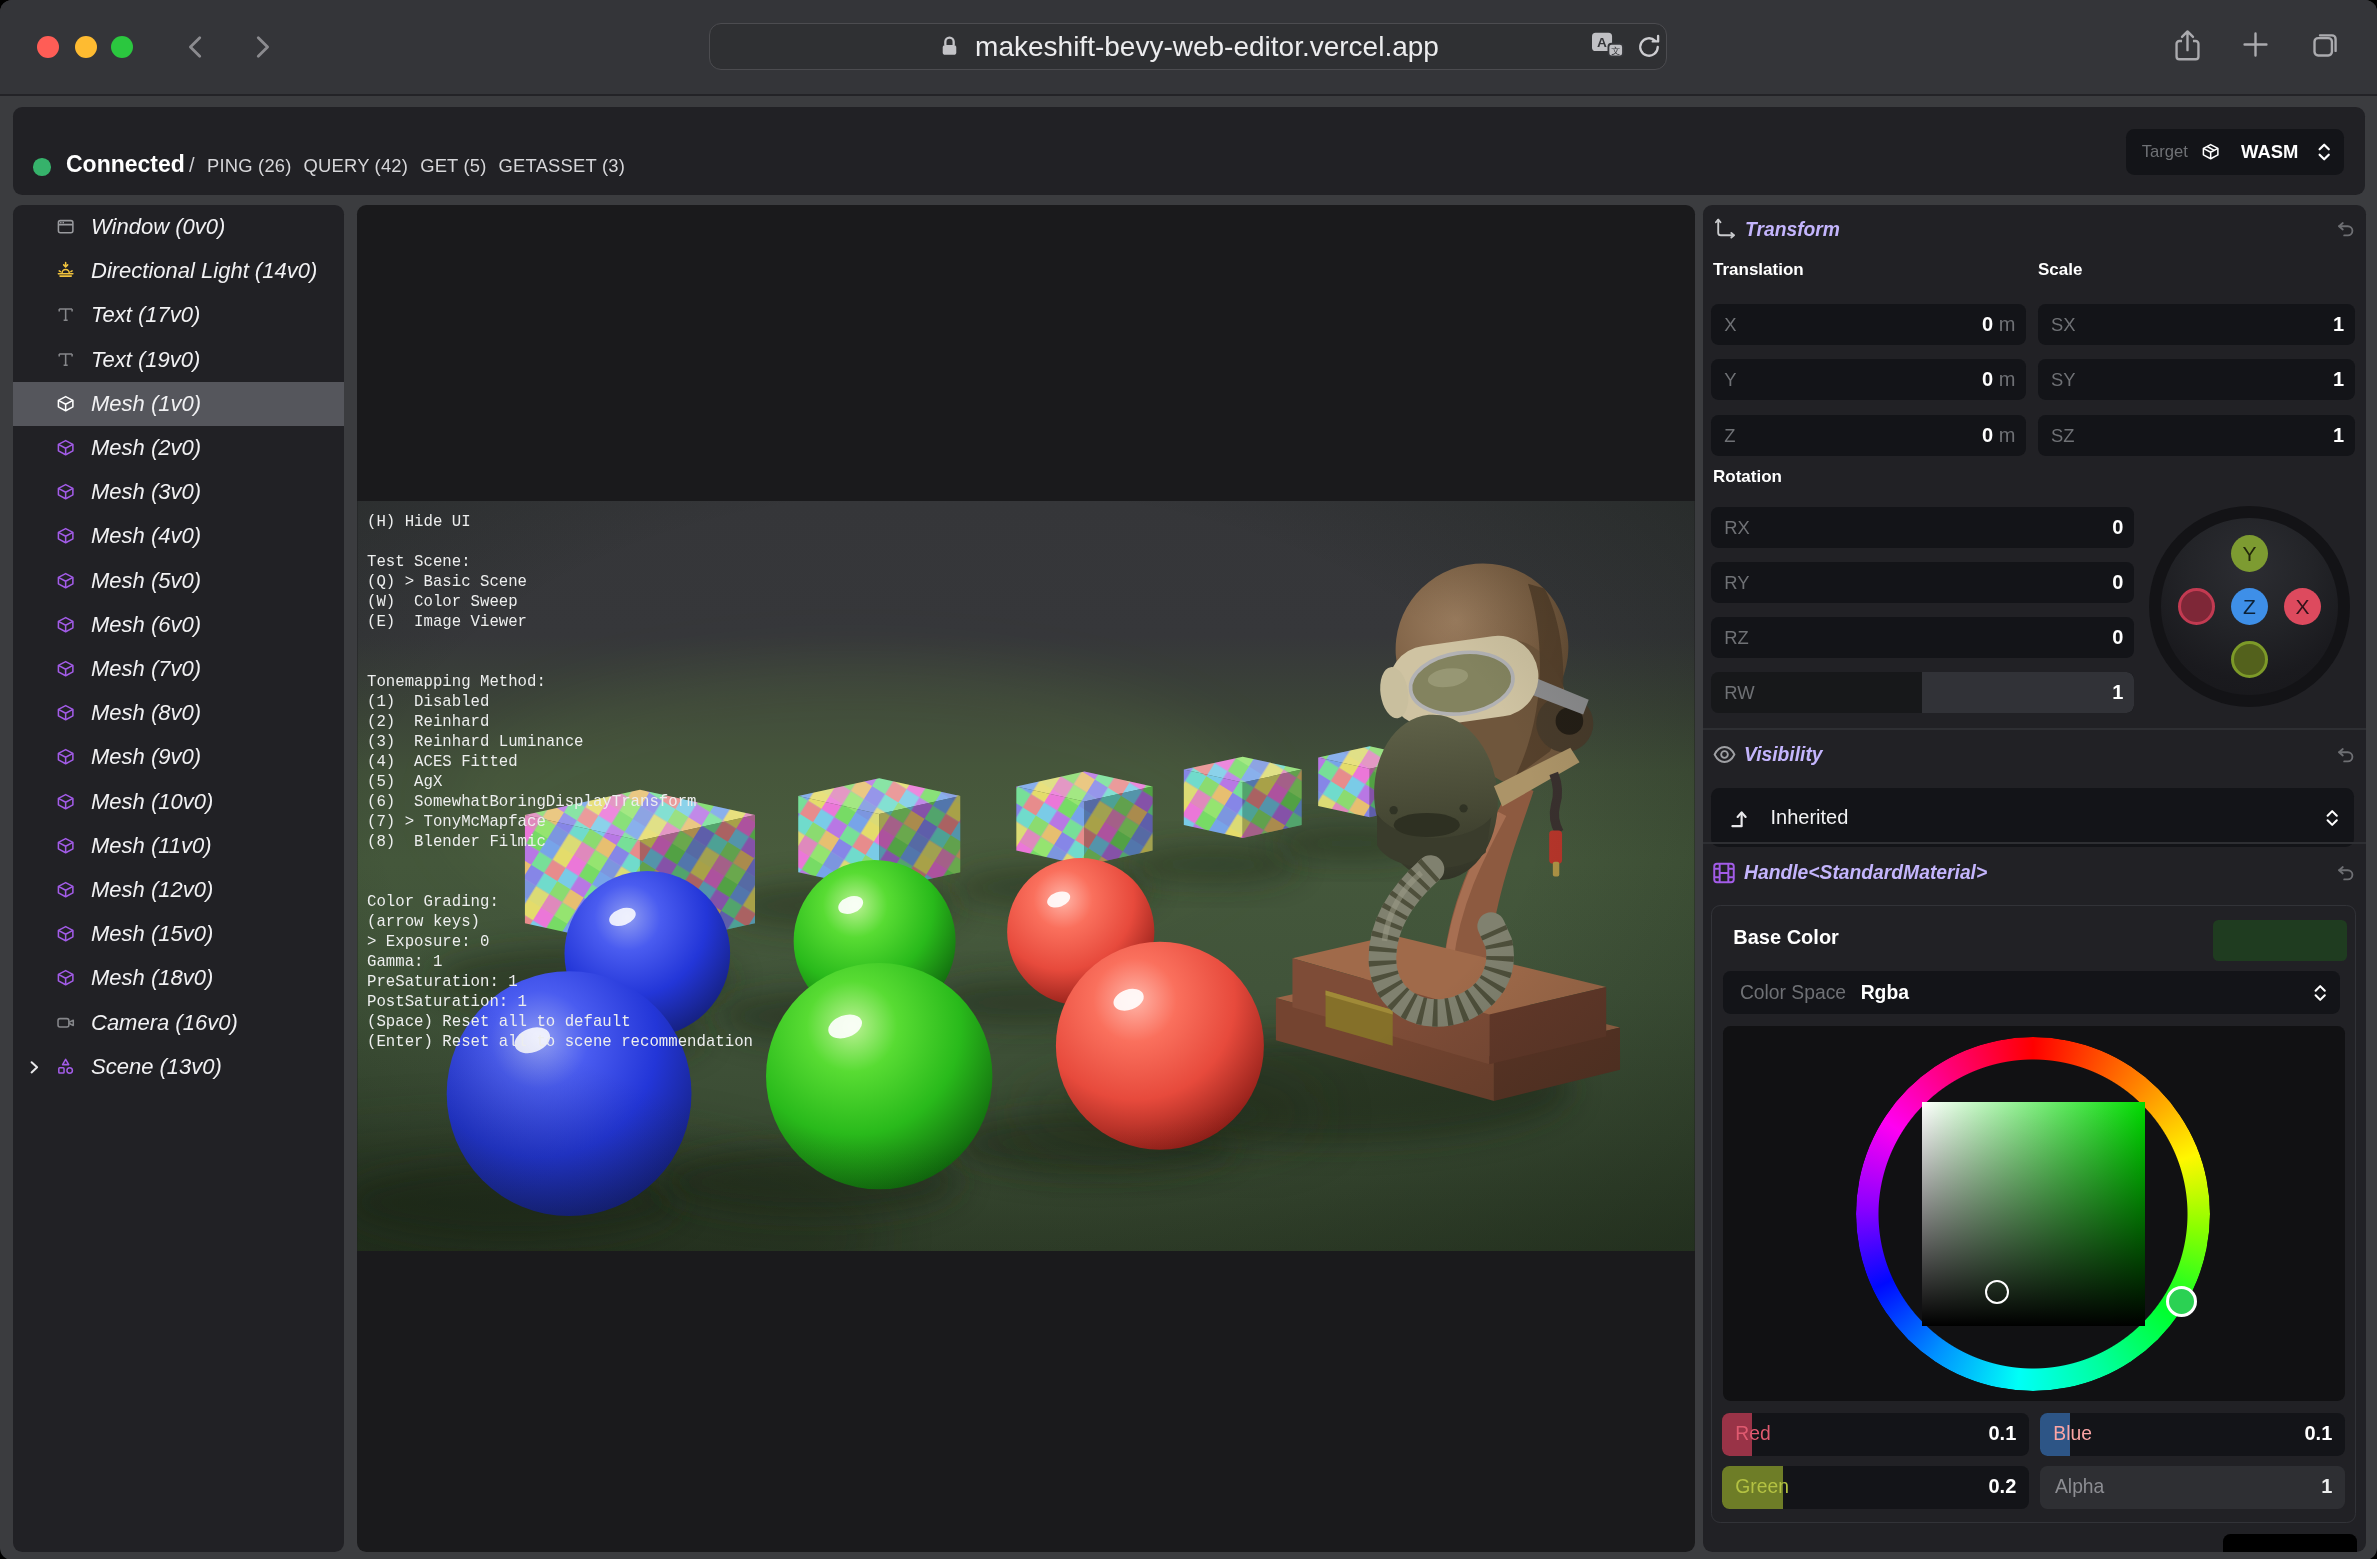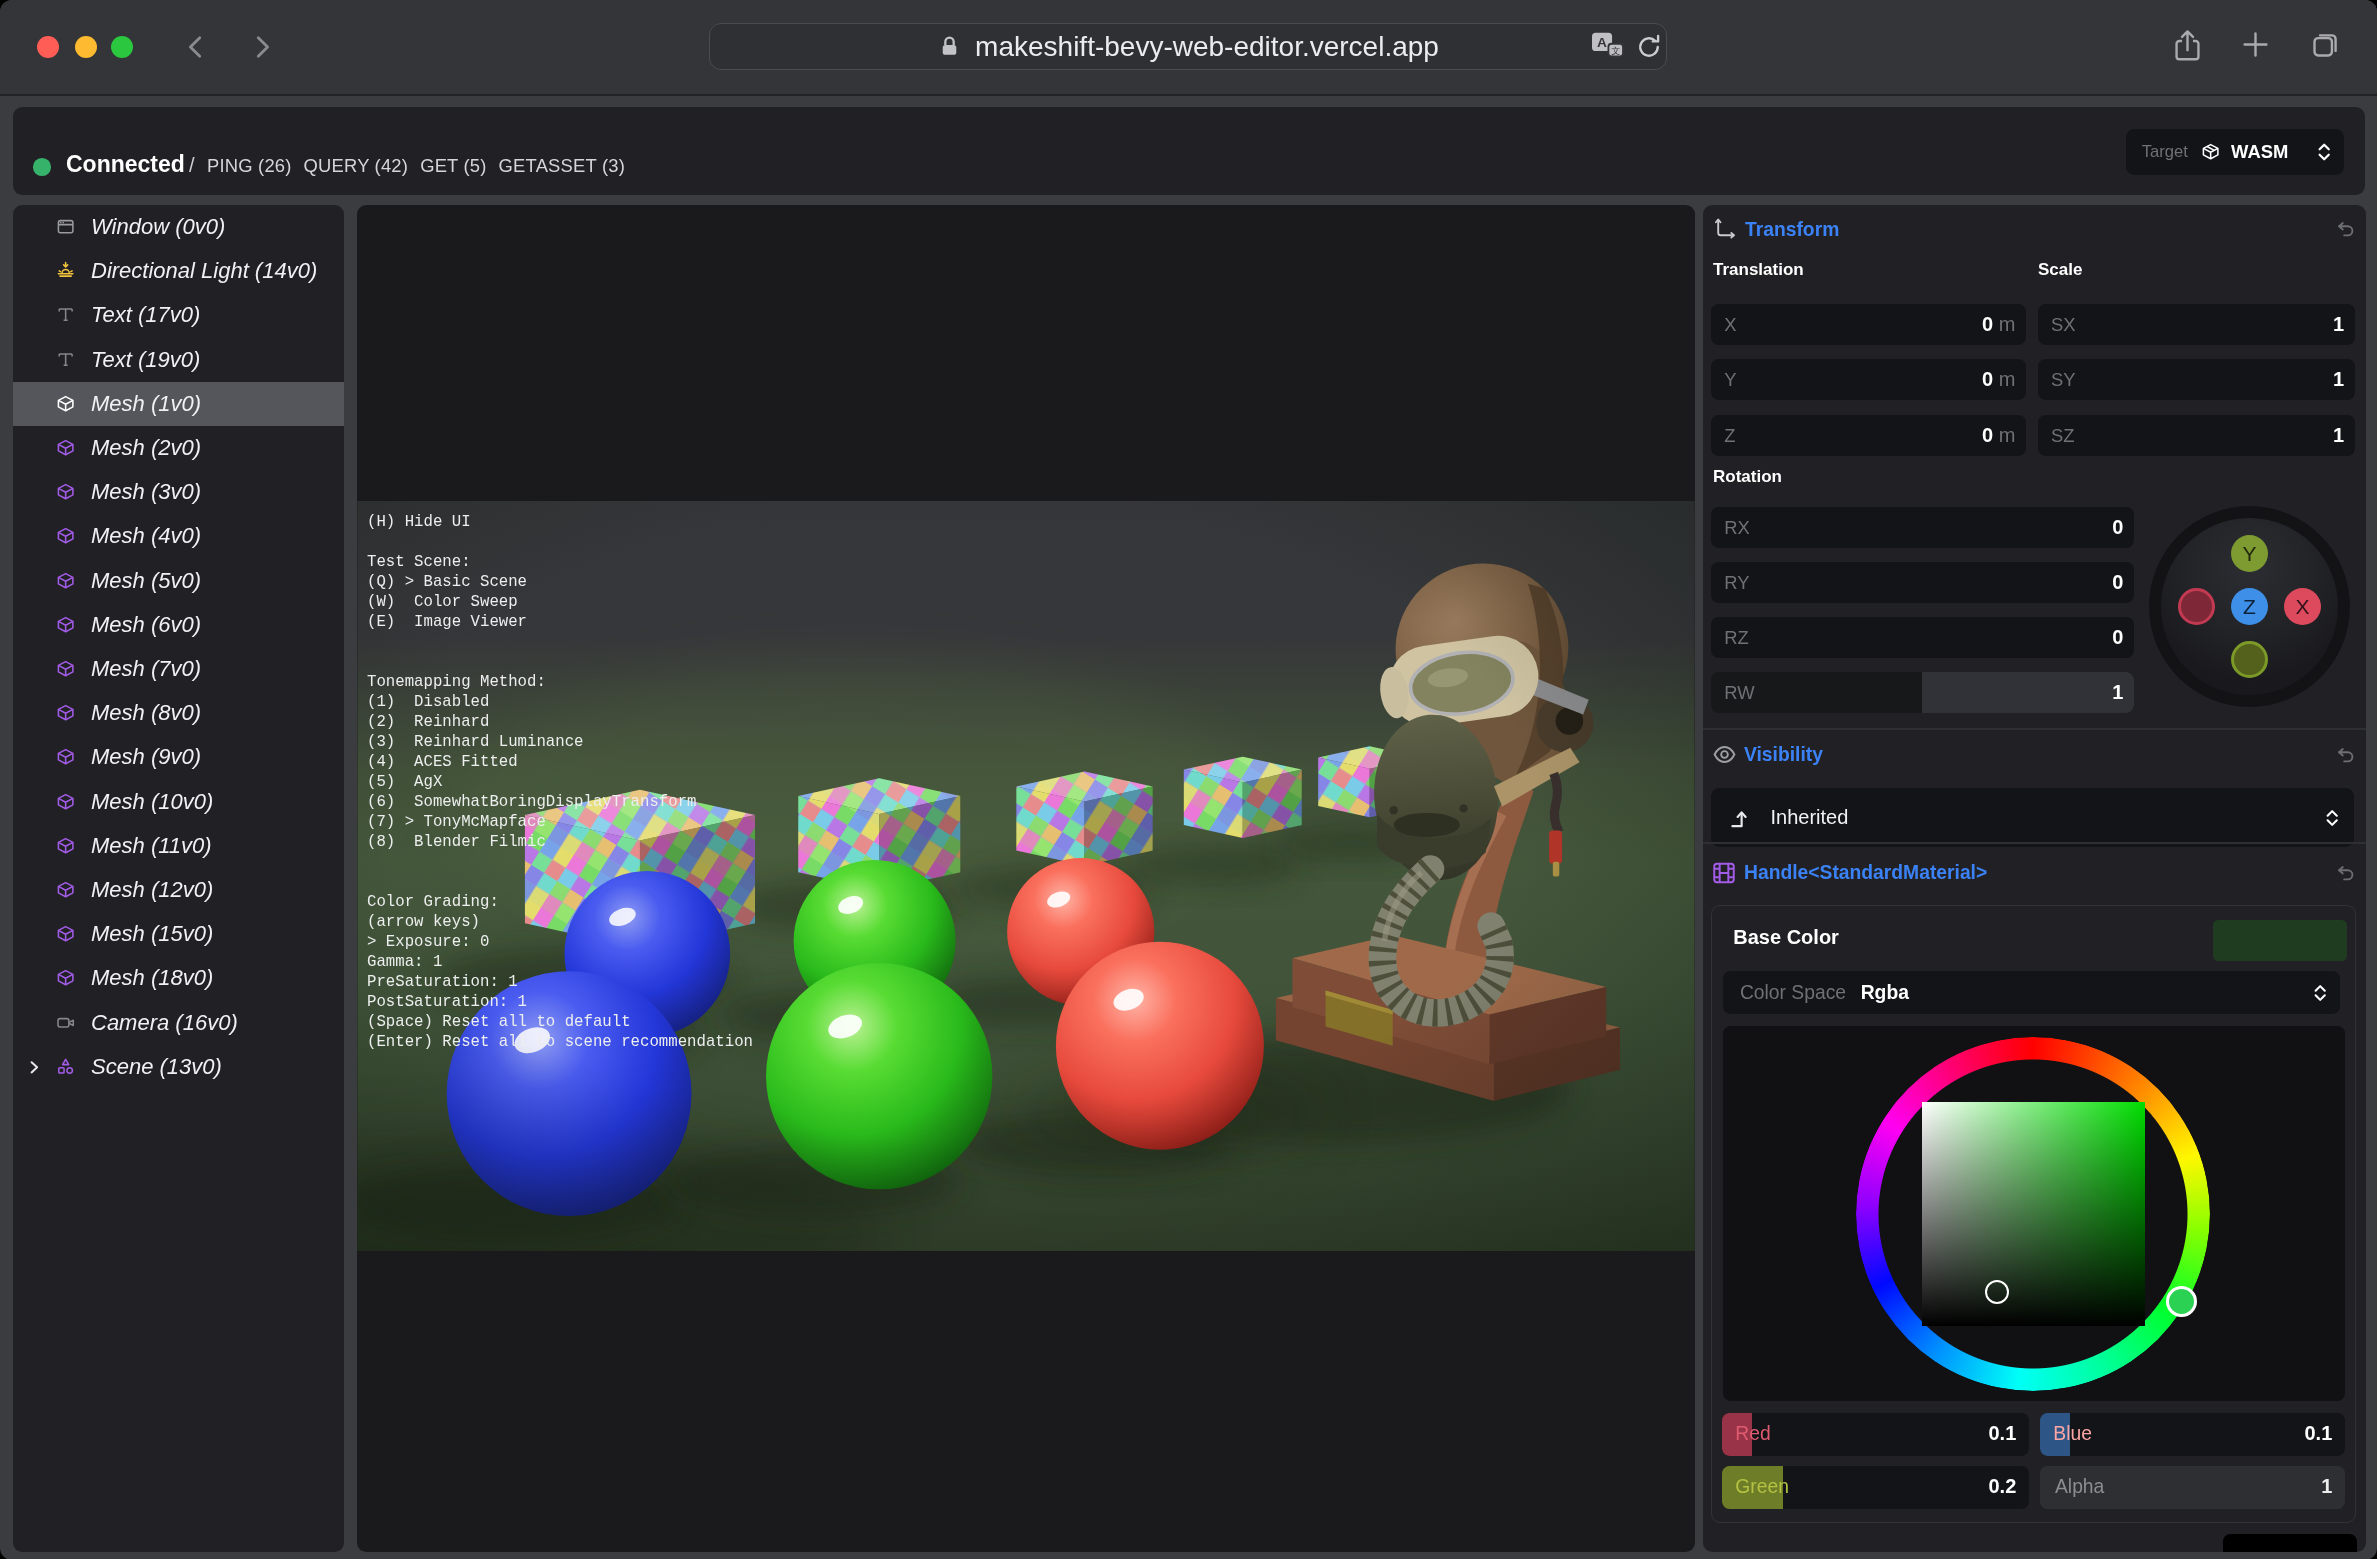--- a/index.html
+++ b/index.html
@@ -14,21 +14,21 @@
 .toolbar { left:13px; top:107px; width:2352px; height:88px; }
 .sidebar { left:13px; top:205px; width:331px; height:1347px; overflow:hidden; }
 .vp { position:absolute; left:357px; top:205px; width:1338px; height:1347px; background:#1a1a1c; border-radius:9.2px; overflow:hidden; }
 .rp { left:1703px; top:205px; width:663px; height:1347px; overflow:hidden; }
 .row { position:absolute; left:0; width:331px; height:44px; display:flex; align-items:center; }
 .row .ic { position:absolute; left:43px; width:19.3px; height:19.3px; }
 .row .lbl { position:absolute; left:78px; font-style:italic; font-size:22px; color:#f1f1f3; white-space:nowrap; }
 .field { position:absolute; background:#131418; border-radius:7.4px; display:flex; align-items:center; }
 .field .fl { position:absolute; left:13px; color:#6f7175; font-size:18.4px; }
 .field .fv { position:absolute; right:11px; color:#fff; font-size:20px; font-weight:bold; }
-.hdr { position:absolute; color:#3b82f6; font-size:19.3px; font-weight:bold; }
+.hdr { position:absolute; color:#c4b5fd; font-size:19.3px; font-weight:bold;font-style:italic; }
 .sub { position:absolute; color:#fff; font-size:17px; font-weight:bold; }
 .sep { position:absolute; left:0; width:663px; height:1.8px; background:#2e2f33; }
 .mono-overlay { position:absolute; left:10px; top:307px; font-family:"Liberation Mono", monospace; font-size:15.7px; line-height:20px; color:#edeeee; white-space:pre; z-index:5; }
 </style>
 </head>
 <body>
 <div class="win">
 
   <div class="chrome">
     <div class="tl" style="left:37px; background:#ff5d56;"></div>
@@ -82,21 +82,21 @@
         <span>GET (5)</span>
         <span>GETASSET (3)</span>
     </div>
     <div style="position:absolute; left:2113px; top:22px; width:218px; height:46px; background:#131418; border-radius:8.3px; display:flex; align-items:center;">
       <span style="color:#6f7175; font-size:16.6px; margin-left:15.7px;">Target</span>
       <svg style="margin-left:13px;" width="19.3" height="19.3" viewBox="0 0 24 24" fill="none" stroke="#fff" stroke-width="1.9" stroke-linejoin="round">
           <path d="M21 8 L12 3.2 L3 8 v8 l9 4.8 9-4.8 z"></path>
           <path d="M3 8 l9 4.8 L21 8 M12 12.8 V20.8"></path>
           <path d="M7.5 5.6 l9 4.8"></path>
         </svg>
-      <span style="color:#fff; font-size:18.4px; font-weight:bold; margin-left:11px;">WASM</span>
+      <span style="color:#fff; font-size:18.4px; font-weight:bold; margin-left:21px;">WASM</span>
       <svg style="margin-left:auto; margin-right:11px;" width="18.4" height="22" viewBox="0 0 20 24">
           <path d="M5 9 L10 4 L15 9 M5 15 L10 20 L15 15" stroke="#fff" stroke-width="2.4" fill="none" stroke-linecap="round" stroke-linejoin="round"></path>
         </svg>
     </div>
   </div>
 
   <div class="panel sidebar" id="sidebar">
     <div class="row" style="top:0px;">
       <svg class="ic" viewBox="0 0 24 24" fill="none" stroke="#9a9b9f" stroke-width="1.9">
           <rect x="3" y="4.5" width="18" height="15" rx="2.5"></rect>

